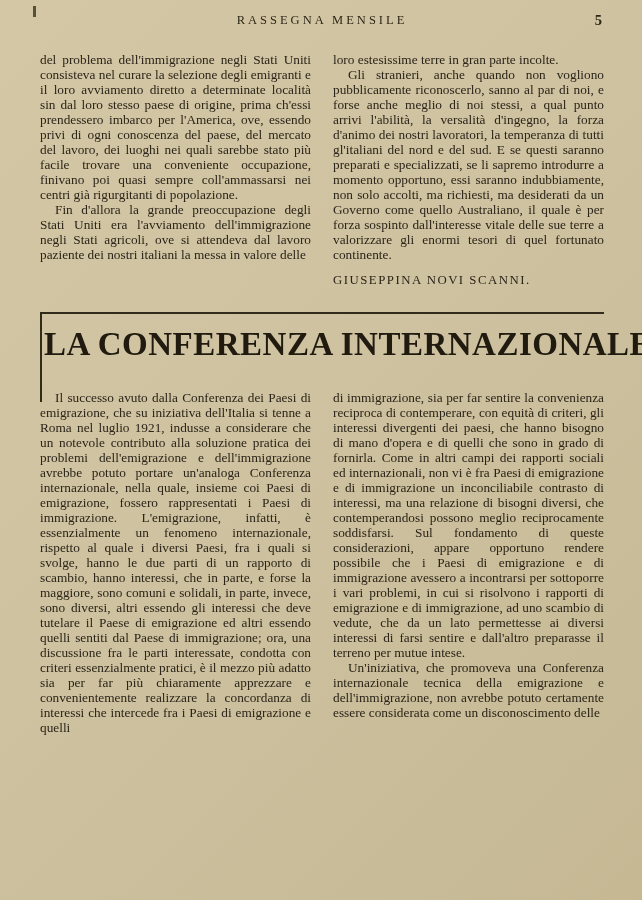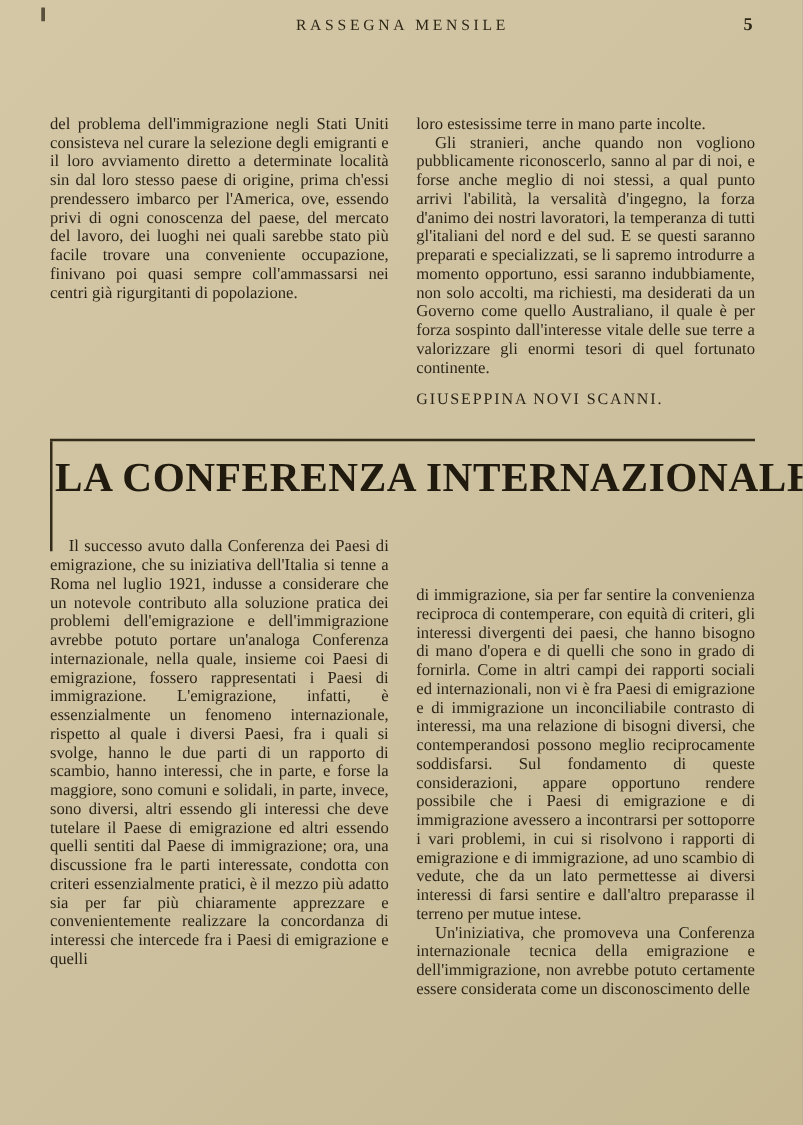--- a/index.html
+++ b/index.html
@@ -35,21 +35,21 @@
   }
   .columns {
     display: flex; gap: 22px;
     text-align: justify;
     font-size: 13.3px;
     line-height: 15px;
     color: #2b2418;
   }
   .col { flex: 1; min-width: 0; }
   p { margin: 0; text-indent: 15px; }
-  p.noindent { text-indent: 0; margin-top: 39px; }
+  p.noindent { text-indent: 0; }
   .signature {
     text-indent: 0;
     text-align: left;
     margin-top: 11px;
     padding-right: 4px;
     letter-spacing: 1.5px;
     font-size: 12.8px;
   }
   .article-title-box {
     position: relative;
@@ -86,23 +86,24 @@
   <div class="scan-mark"></div>
 
   <header class="page-header">
     <span>RASSEGNA MENSILE</span>
     <span class="pagenum">5</span>
   </header>
 
   <section class="columns top-section">
     <div class="col">
       <p class="noindent">del problema dell'immigrazione negli Stati Uniti consisteva nel curare la selezione degli emigranti e il loro avviamento diretto a determinate località sin dal loro stesso paese di origine, prima ch'essi prendessero imbarco per l'America, ove, essendo privi di ogni conoscenza del paese, del mercato del lavoro, dei luoghi nei quali sarebbe stato più facile trovare una conveniente occupazione, finivano poi quasi sempre coll'ammassarsi nei centri già rigurgitanti di popolazione.</p>
+      <p>Fin d'allora la grande preoccupazione degli Stati Uniti era l'avviamento dell'immigrazione negli Stati agricoli, ove si attendeva dal lavoro paziente dei nostri italiani la messa in valore delle</p>
     </div>
     <div class="col">
-      <p class="noindent">loro estesissime terre in mano parte incolte.</p>
+      <p class="noindent">loro estesissime terre in gran parte incolte.</p>
       <p>Gli stranieri, anche quando non vogliono pubblicamente riconoscerlo, sanno al par di noi, e forse anche meglio di noi stessi, a qual punto arrivi l'abilità, la versalità d'ingegno, la forza d'animo dei nostri lavoratori, la temperanza di tutti gl'italiani del nord e del sud. E se questi saranno preparati e specializzati, se li sapremo introdurre a momento opportuno, essi saranno indubbiamente, non solo accolti, ma richiesti, ma desiderati da un Governo come quello Australiano, il quale è per forza sospinto dall'interesse vitale delle sue terre a valorizzare gli enormi tesori di quel fortunato continente.</p>
       <p class="signature">GIUSEPPINA NOVI SCANNI.</p>
     </div>
   </section>
 
   <section class="article-title-box">
     <h1>
       <span class="title-line-1">LA CONFERENZA INTERNAZIONALE</span>
     </h1>
   </section>

